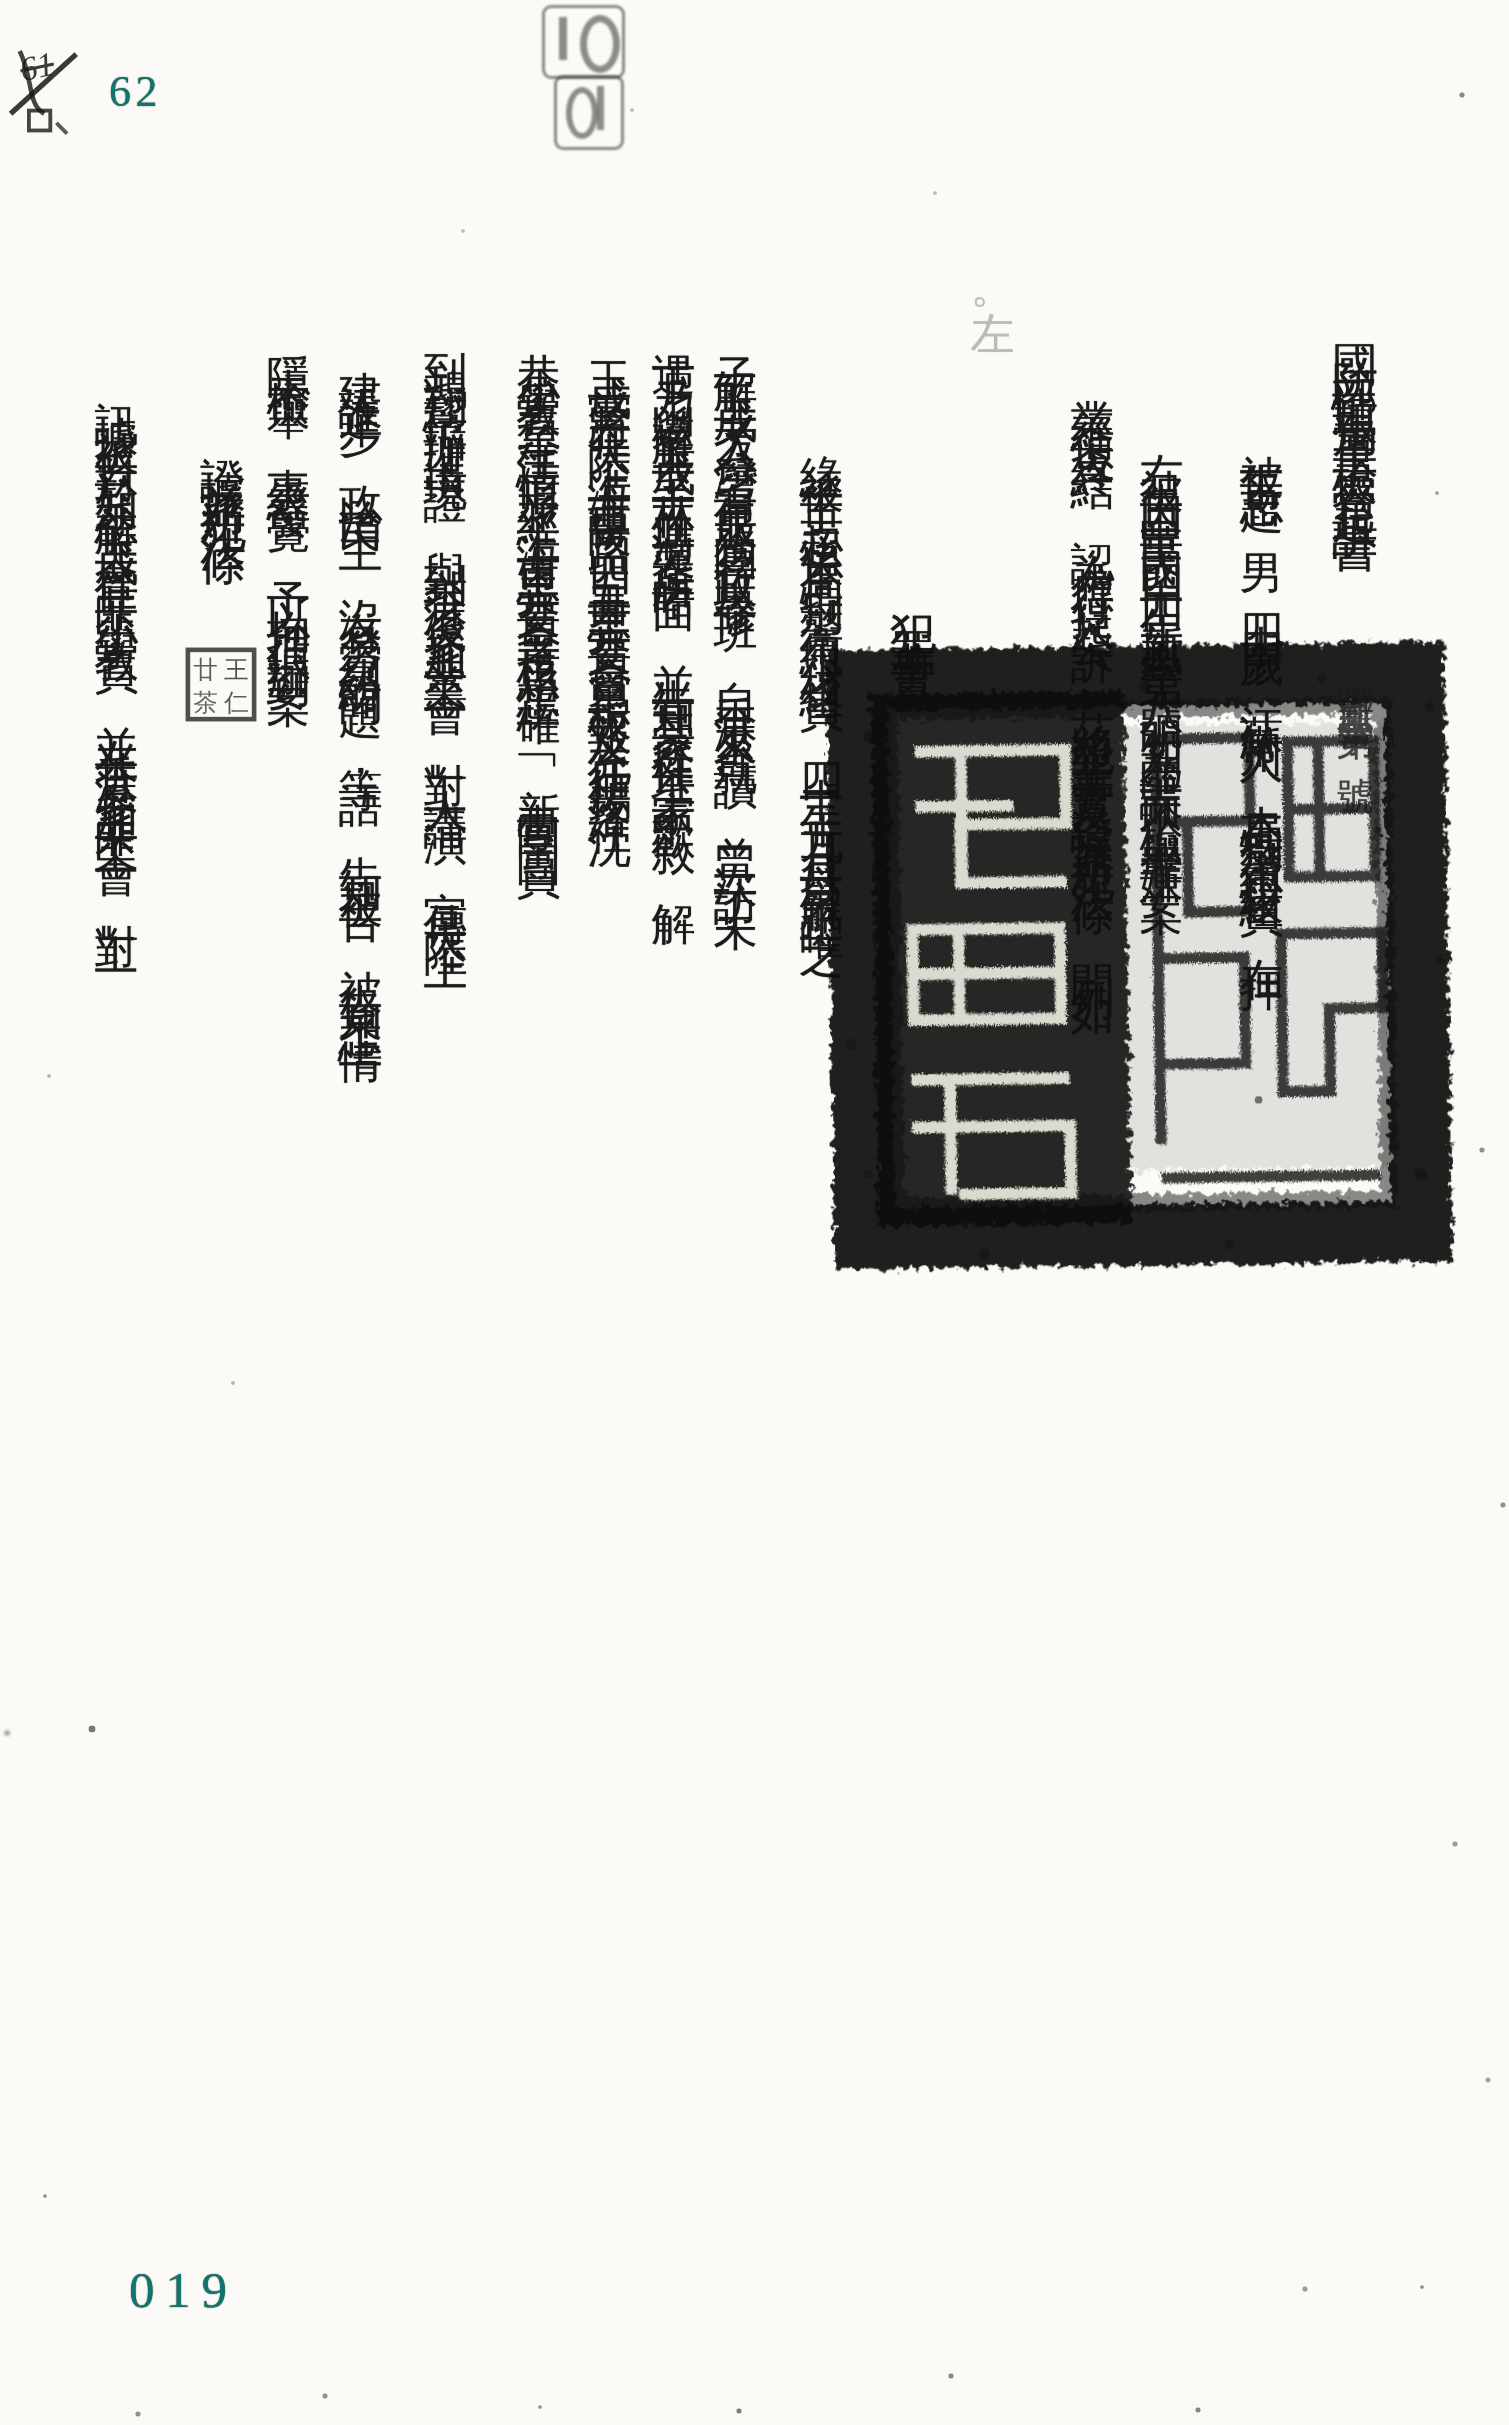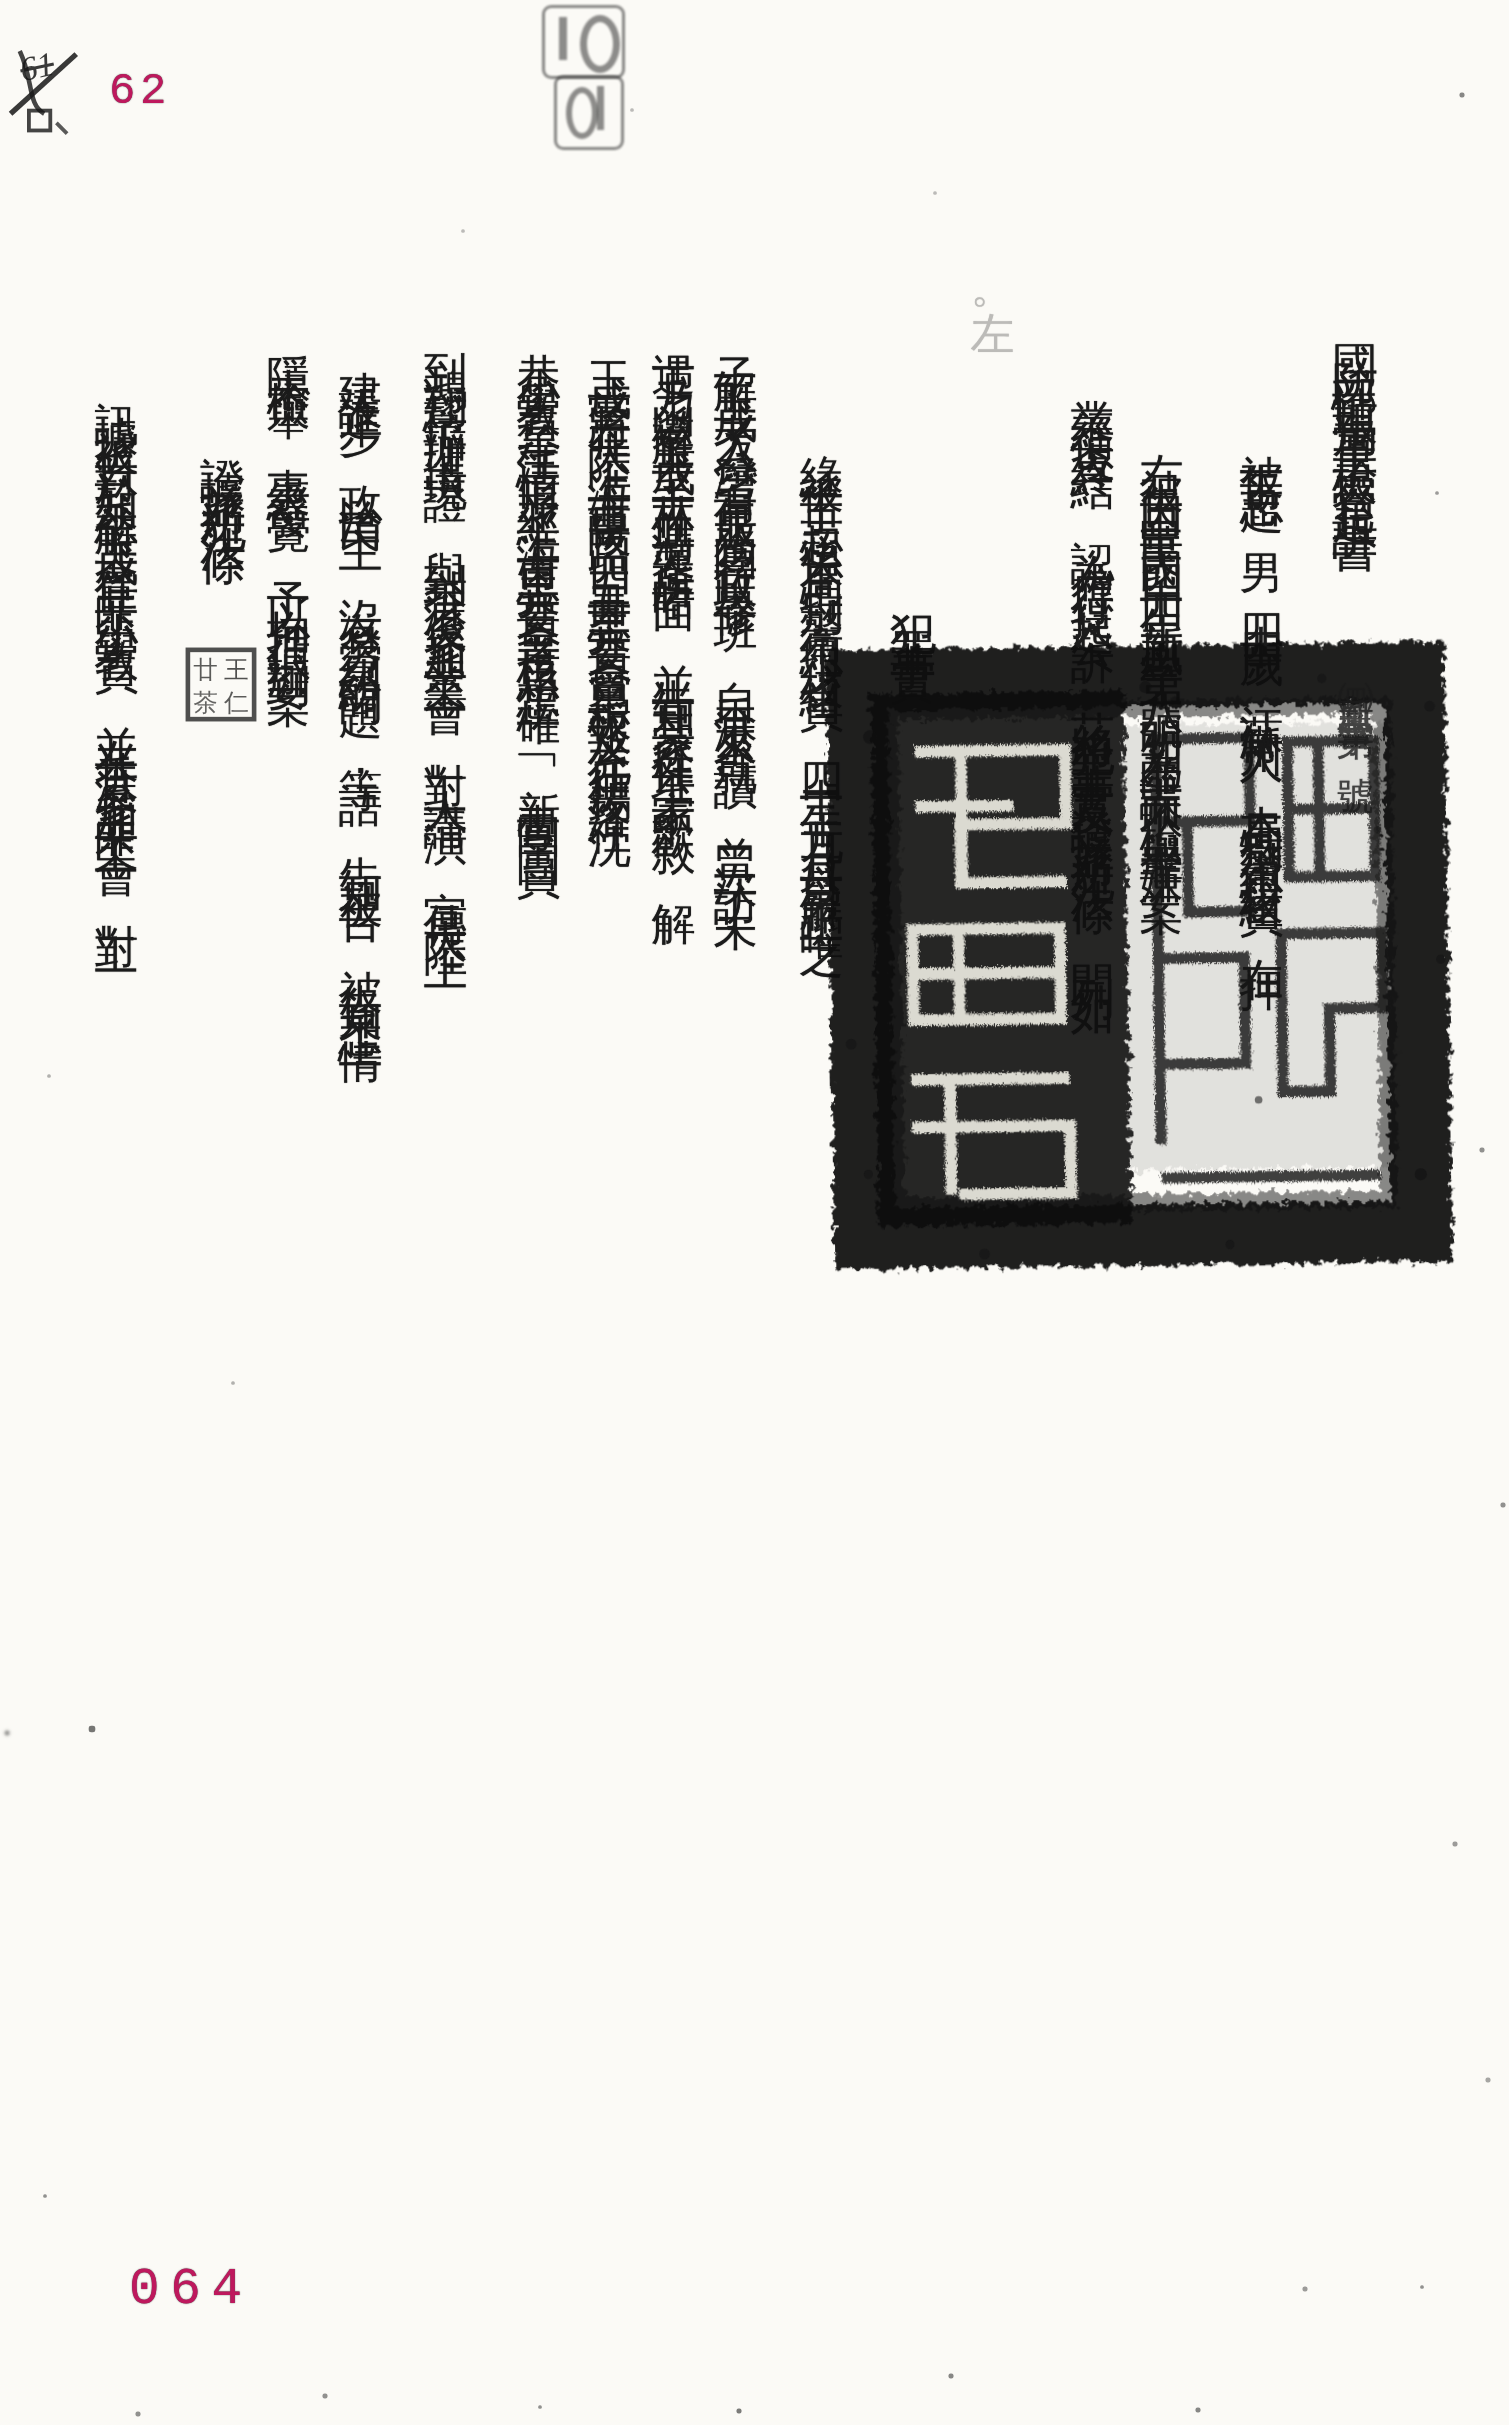--- a/index.html
+++ b/index.html
@@ -18,22 +18,22 @@
     font-family:"Liberation Serif","DejaVu Serif",serif;
     font-size:44px;
     letter-spacing:14px;
     color:#1b1b1b;
     text-shadow:0 0 1px rgba(25,25,25,.8);
     z-index:1;
   }
   .hdr{font-size:46px;}
   .pagenum{
     position:absolute;
-    font-family:Liberation Mono, monospace;
-    color:#be185d;
+    font-family:Liberation Serif, serif;
+    color:#0f766e;
     text-shadow:0 0 1.2px rgba(20,20,20,.9);
     z-index:1;
     text-align:center;
   }
   #pn-top{left:109px;top:66px;font-size:44px;letter-spacing:4.6px;}
   #pn-bottom{left:129px;top:2261px;font-size:51px;letter-spacing:10.7px;}
   #big-seal{
     position:absolute;left:827px;top:641px;width:626px;height:631px;
     transform:rotate(-0.8deg);
     z-index:3;
@@ -196,16 +196,16 @@
   </svg>
 
   <svg id="small-seal" viewBox="0 0 96 100" xmlns="http://www.w3.org/2000/svg">
     <rect x="5" y="5" width="86" height="90" fill="none" stroke="#1b1b1b" stroke-width="6" opacity="0.85"></rect>
     <text x="52" y="42" font-size="32" fill="#1d1d1d" opacity="0.85" font-family="Liberation Serif, DejaVu Serif, serif">王</text>
     <text x="52" y="84" font-size="32" fill="#1d1d1d" opacity="0.8" font-family="Liberation Serif, DejaVu Serif, serif">仁</text>
     <text x="12" y="42" font-size="32" fill="#1d1d1d" opacity="0.8" font-family="Liberation Serif, DejaVu Serif, serif">廿</text>
     <text x="12" y="84" font-size="32" fill="#1d1d1d" opacity="0.75" font-family="Liberation Serif, DejaVu Serif, serif">茶</text>
   </svg>
 
-  <div id="pn-bottom" class="pagenum">064</div>
+  <div id="pn-bottom" class="pagenum">019</div>
 
 </div>
 
 
 </body></html>

